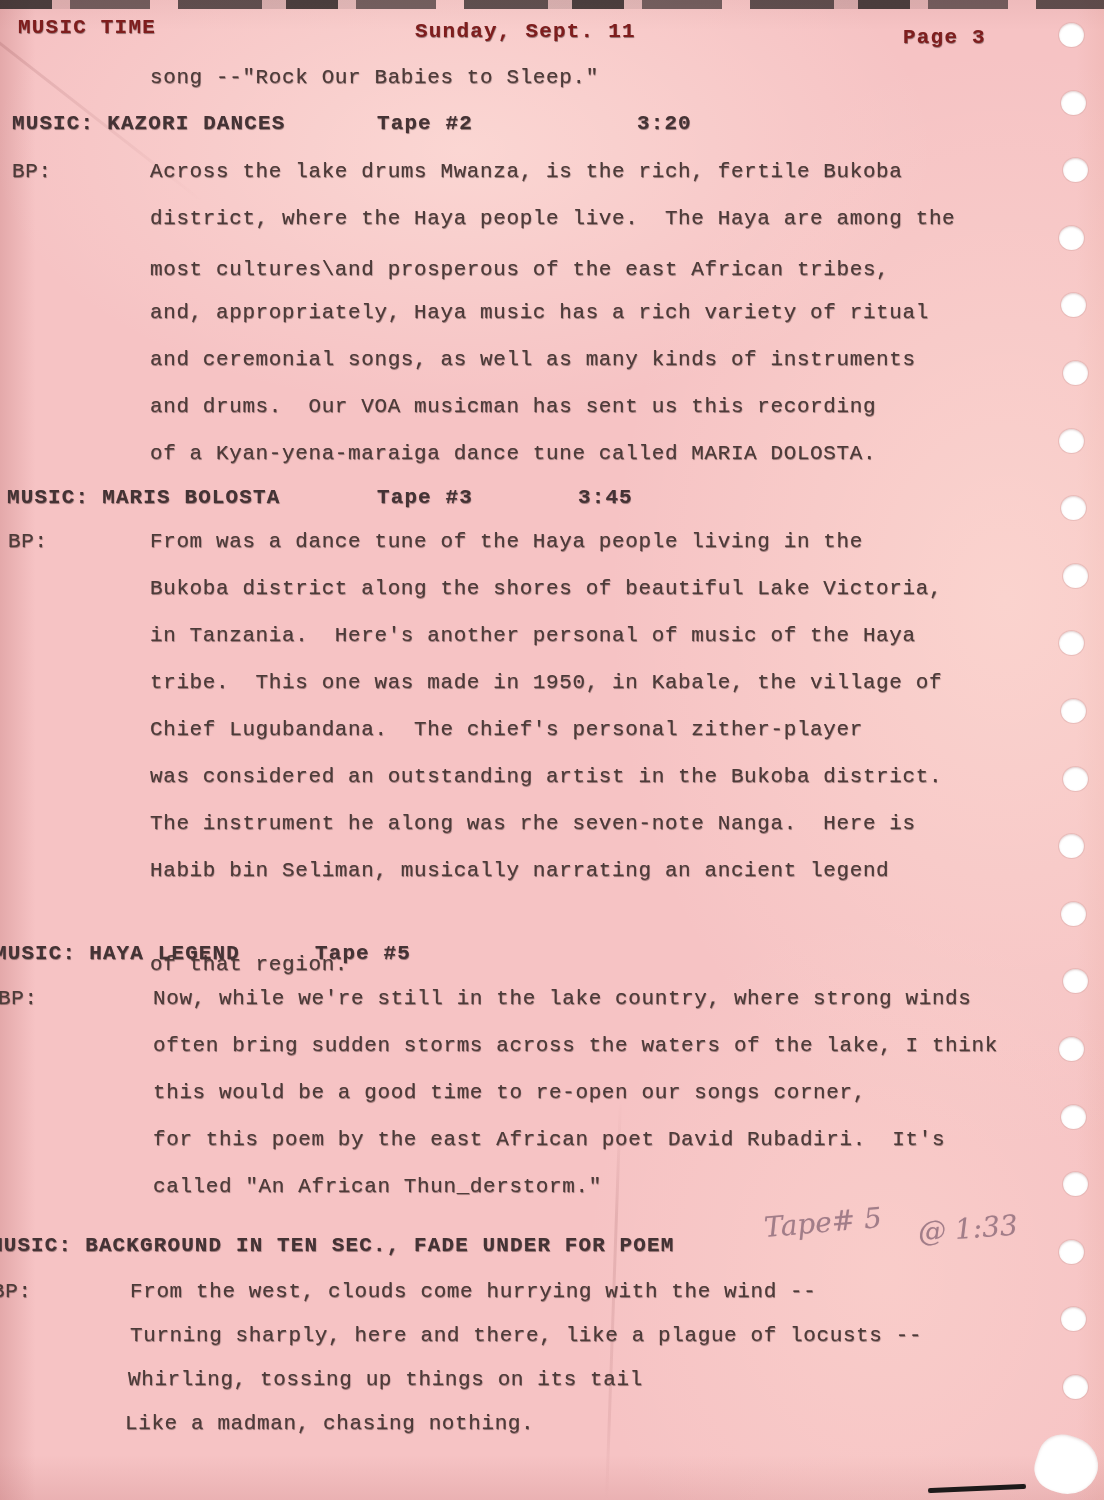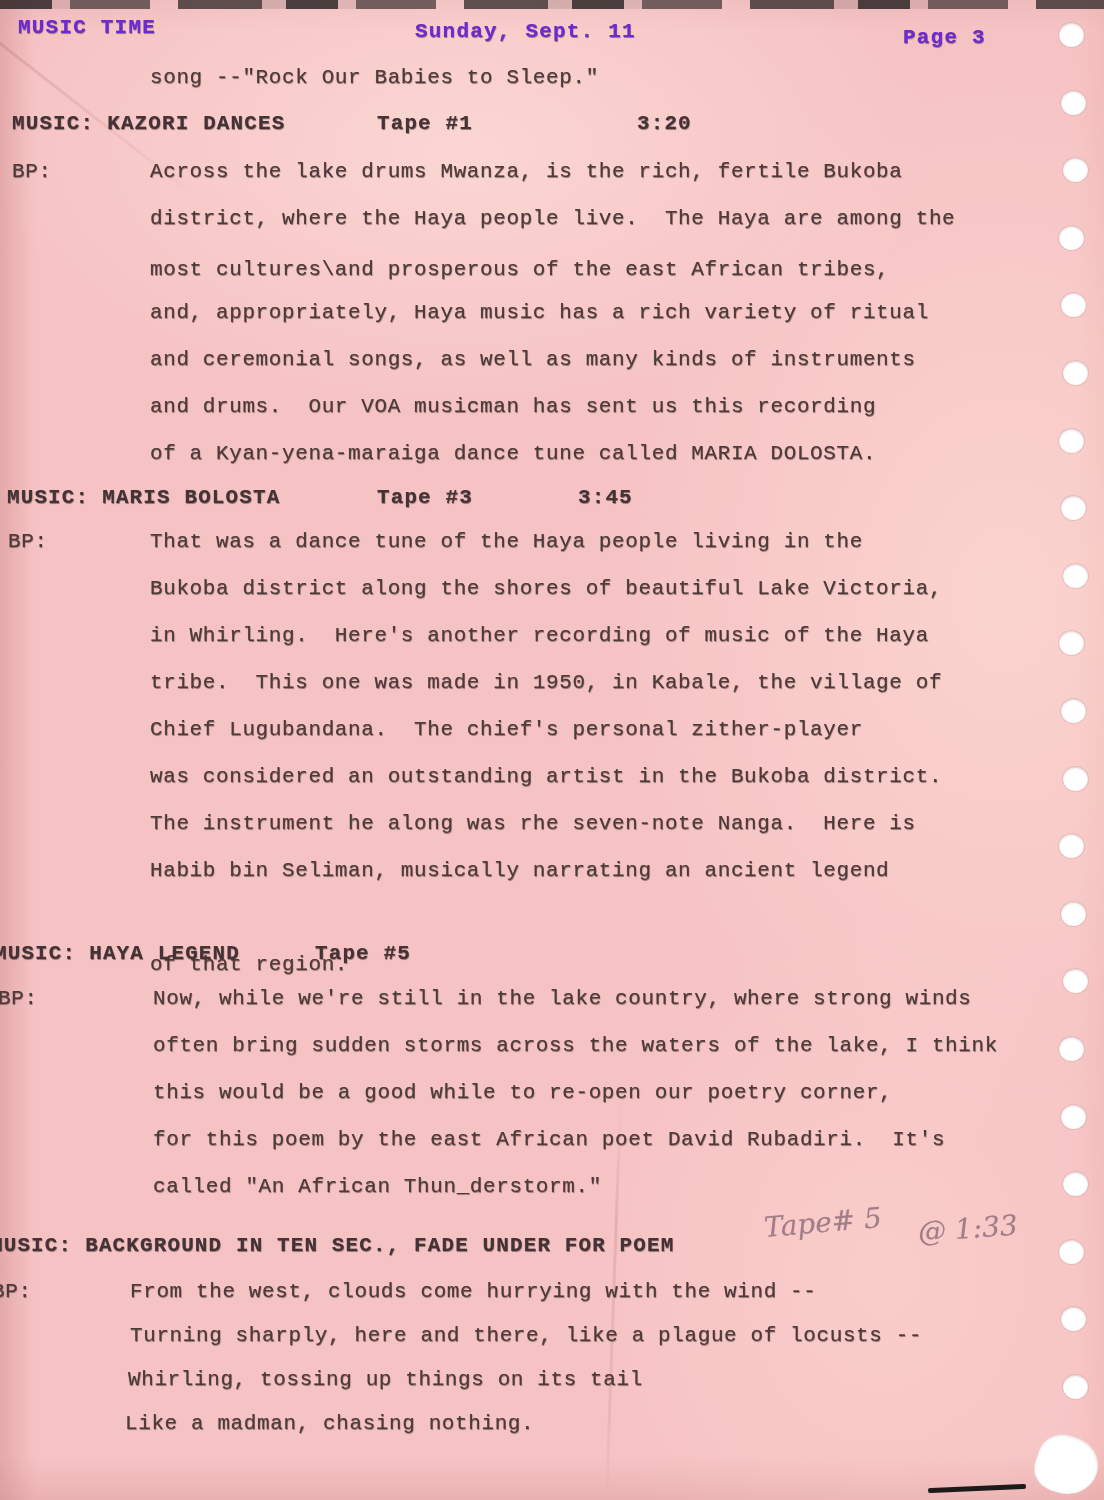--- a/index.html
+++ b/index.html
@@ -41,21 +41,21 @@
     background:#1d1a1a;transform:rotate(-2.5deg);border-radius:2px;filter:blur(.4px);
   }
   
   .t{
     position:absolute;white-space:pre;
     font-size:21px;letter-spacing:.6px;line-height:28px;
     color:#4c3b39;
     text-shadow:0.5px 0.5px 0.7px rgba(73,48,48,.55), -0.2px 0 .4px rgba(73,48,48,.3);
   }
   .cue{font-weight:700;letter-spacing:1.1px;color:#443335;}
-  .hdr{font-weight:700;letter-spacing:1.2px;color:#6d28d9;}
+  .hdr{font-weight:700;letter-spacing:1.2px;color:#7f1d1d;}
   .lab{margin-right:13px;}
   .abs{position:absolute;top:0;white-space:pre;}
   
   .hand{
     position:absolute;white-space:pre;
     font-family:"DejaVu Serif",serif;font-style:italic;
     font-size:28px;color:#93707e;opacity:.85;
     text-shadow:0 0 1px rgba(147,112,126,.4);
   }
   
@@ -79,59 +79,59 @@
 <div class="top-band"></div>
 
 <div class="t hdr" style="top:14px;left:18px">MUSIC TIME</div>
 <div class="t hdr" style="top:18px;left:415px">Sunday, Sept. 11</div>
 <div class="t hdr" style="top:24px;left:903px">Page 3</div>
 
 <div class="t" style="top:64px;left:150px">song --"Rock Our Babies to Sleep."</div>
 
 <div class="t cue" style="top:110px;left:0;width:1034px">
   <span class="abs" style="left:12px"><span class="lab">MUSIC:</span><span>KAZORI DANCES</span></span>
-  <span class="abs" style="left:377px">Tape #1</span>
+  <span class="abs" style="left:377px">Tape #2</span>
   <span class="abs" style="left:637px">3:20</span>
 </div>
 
 <div class="t" style="top:158px;left:12px">BP:</div>
 <div class="t" style="top:158px;left:150px">Across the lake drums Mwanza, is the rich, fertile Bukoba</div>
 <div class="t" style="top:205px;left:150px">district, where the Haya people live.  The Haya are among the</div>
 <div class="t" style="top:256px;left:150px">most cultures\and prosperous of the east African tribes,</div>
 <div class="t" style="top:299px;left:150px">and, appropriately, Haya music has a rich variety of ritual</div>
 <div class="t" style="top:346px;left:150px">and ceremonial songs, as well as many kinds of instruments</div>
 <div class="t" style="top:393px;left:150px">and drums.  Our VOA musicman has sent us this recording</div>
 <div class="t" style="top:440px;left:150px">of a Kyan-yena-maraiga dance tune called MARIA DOLOSTA.</div>
 
 <div class="t cue" style="top:484px;left:0;width:1092px">
   <span class="abs" style="left:7px"><span class="lab">MUSIC:</span><span>MARIS BOLOSTA</span></span>
   <span class="abs" style="left:377px">Tape #3</span>
   <span class="abs" style="left:578px">3:45</span>
 </div>
 
 <div class="t" style="top:528px;left:8px">BP:</div>
-<div class="t" style="top:528px;left:150px">That was a dance tune of the Haya people living in the</div>
+<div class="t" style="top:528px;left:150px">From was a dance tune of the Haya people living in the</div>
 <div class="t" style="top:575px;left:150px">Bukoba district along the shores of beautiful Lake Victoria,</div>
-<div class="t" style="top:622px;left:150px">in Whirling.  Here's another recording of music of the Haya</div>
+<div class="t" style="top:622px;left:150px">in Tanzania.  Here's another personal of music of the Haya</div>
 <div class="t" style="top:669px;left:150px">tribe.  This one was made in 1950, in Kabale, the village of</div>
 <div class="t" style="top:716px;left:150px">Chief Lugubandana.  The chief's personal zither-player</div>
 <div class="t" style="top:763px;left:150px">was considered an outstanding artist in the Bukoba district.</div>
 <div class="t" style="top:810px;left:150px">The instrument he along was rhe seven-note Nanga.  Here is</div>
 <div class="t" style="top:857px;left:150px">Habib bin Seliman, musically narrating an ancient legend</div>
 <div class="t" style="top:951px;left:150px">of that region.</div>
 
 <div class="t cue" style="top:940px;left:0;width:1104px">
   <span class="abs" style="left:-6px"><span class="lab">MUSIC:</span><span>HAYA LEGEND</span></span>
   <span class="abs" style="left:315px">Tape #5</span>
 </div>
 
 <div class="t" style="top:985px;left:-2px">BP:</div>
 <div class="t" style="top:985px;left:153px">Now, while we're still in the lake country, where strong winds</div>
 <div class="t" style="top:1032px;left:153px">often bring sudden storms across the waters of the lake, I think</div>
-<div class="t" style="top:1079px;left:153px">this would be a good while to re-open our poetry corner,</div>
+<div class="t" style="top:1079px;left:153px">this would be a good time to re-open our songs corner,</div>
 <div class="t" style="top:1126px;left:153px">for this poem by the east African poet David Rubadiri.  It's</div>
 <div class="t" style="top:1173px;left:153px">called "An African Thun_derstorm."</div>
 
 <div class="t cue" style="top:1232px;left:0;width:1104px">
   <span class="abs" style="left:-10px"><span class="lab">MUSIC:</span><span>BACKGROUND IN TEN SEC., FADE UNDER FOR POEM</span></span>
 </div>
 <div class="hand" style="top:1206px;left:764px;transform:rotate(-5deg)">Tape# 5</div>
 <div class="hand" style="top:1212px;left:918px;transform:rotate(-4deg)">@ 1:33</div>
 
 <div class="t" style="top:1278px;left:-8px">BP:</div>

